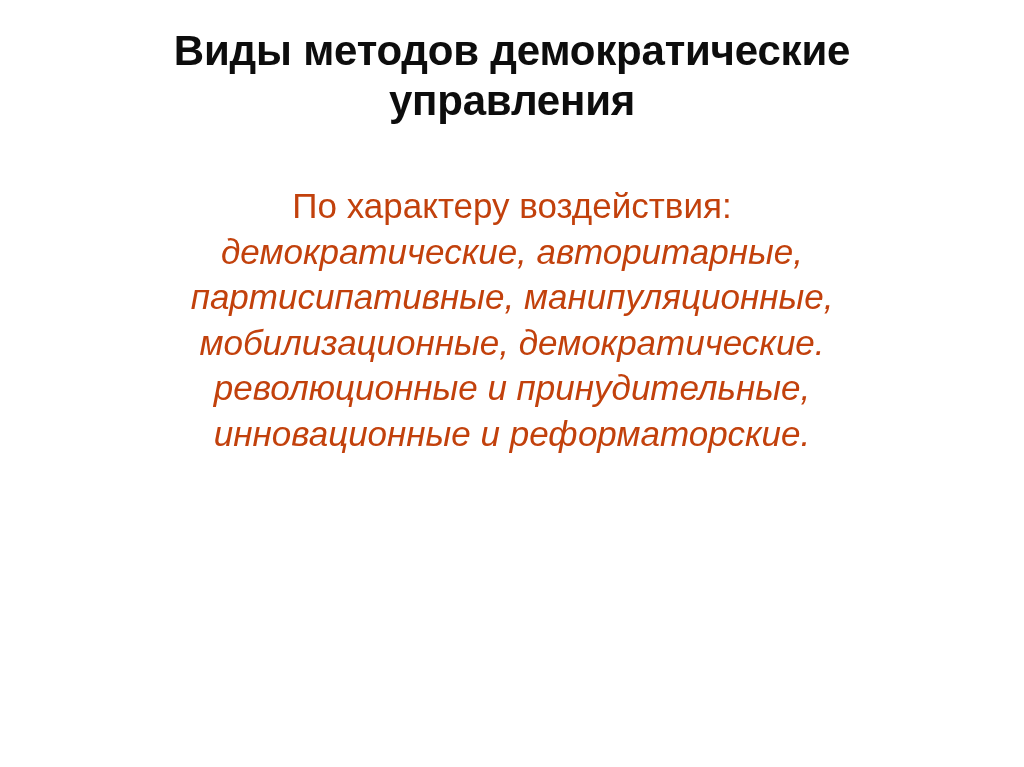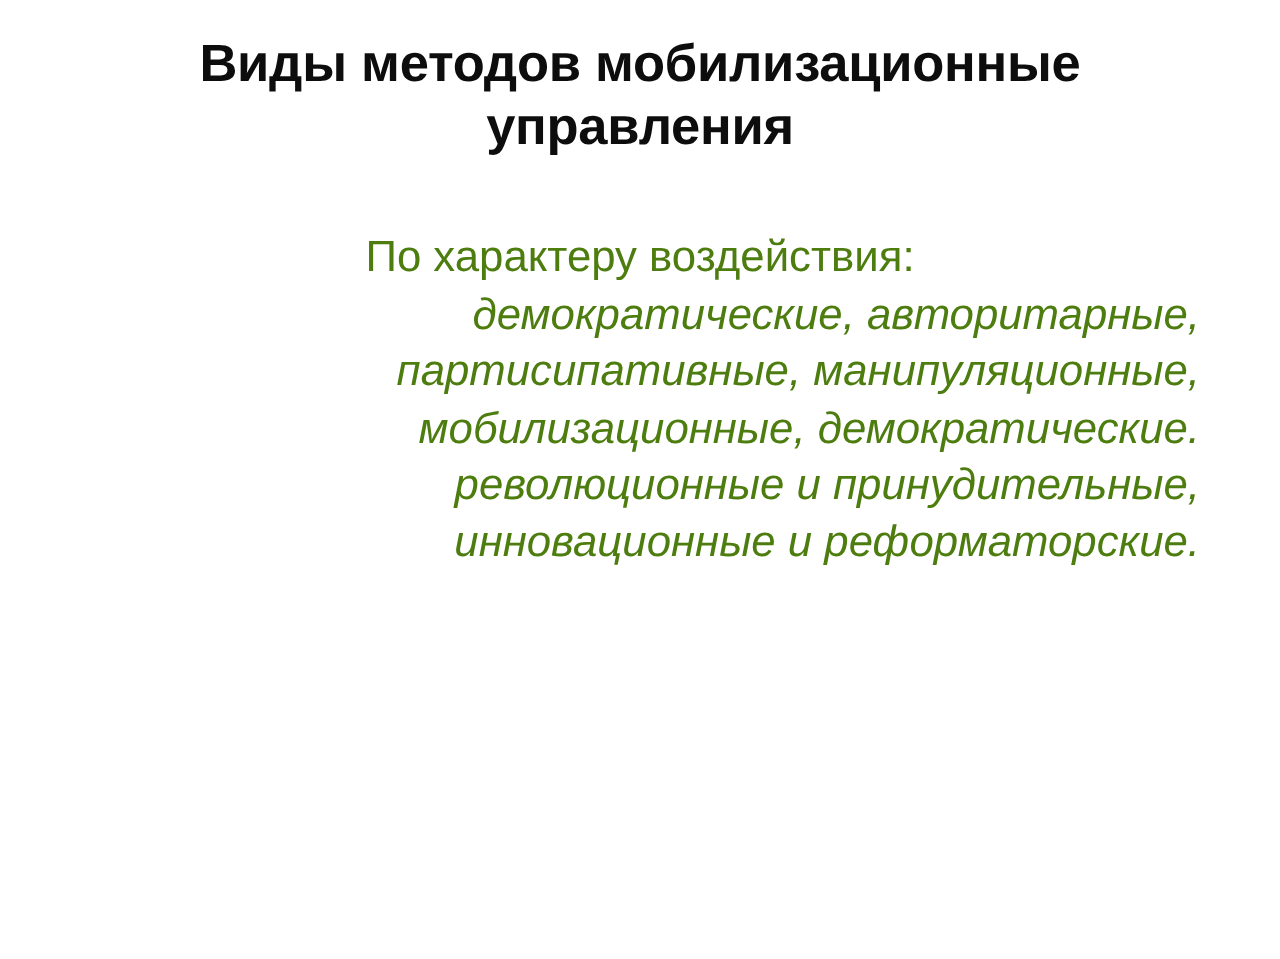--- a/index.html
+++ b/index.html
@@ -36,37 +36,36 @@
   .slide-body {
     position: absolute;
     top: 183px;
     left: 64px;
     width: 896px;
     text-align: center;
   }
   .body-line {
     font-size: 35px;
     line-height: 1.30;
-    color: #4d7c0f;
+    color: #c2410c;
     white-space: nowrap;
   }
   .body-line.italic {
     font-style: italic;
-    text-align: right;
   }
   .body-line.upright {
     font-style: normal;
   }
 </style>
 </head>
 <body>
 
 <div class="slide">
 
-  <div class="slide-title">Виды методов мобилизационные управления</div>
+  <div class="slide-title">Виды методов демократические управления</div>
 
   <div class="slide-body">
     <div class="body-line upright">По характеру воздействия:</div>
     <div class="body-line italic">демократические, авторитарные,</div>
     <div class="body-line italic">партисипативные, манипуляционные,</div>
     <div class="body-line italic">мобилизационные, демократические.</div>
     <div class="body-line italic">революционные и принудительные,</div>
     <div class="body-line italic">инновационные и реформаторские.</div>
   </div>
 

